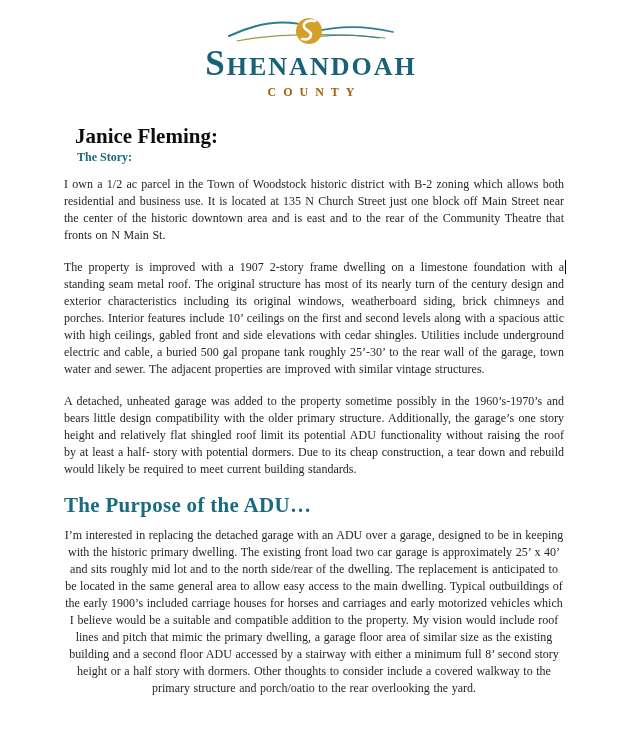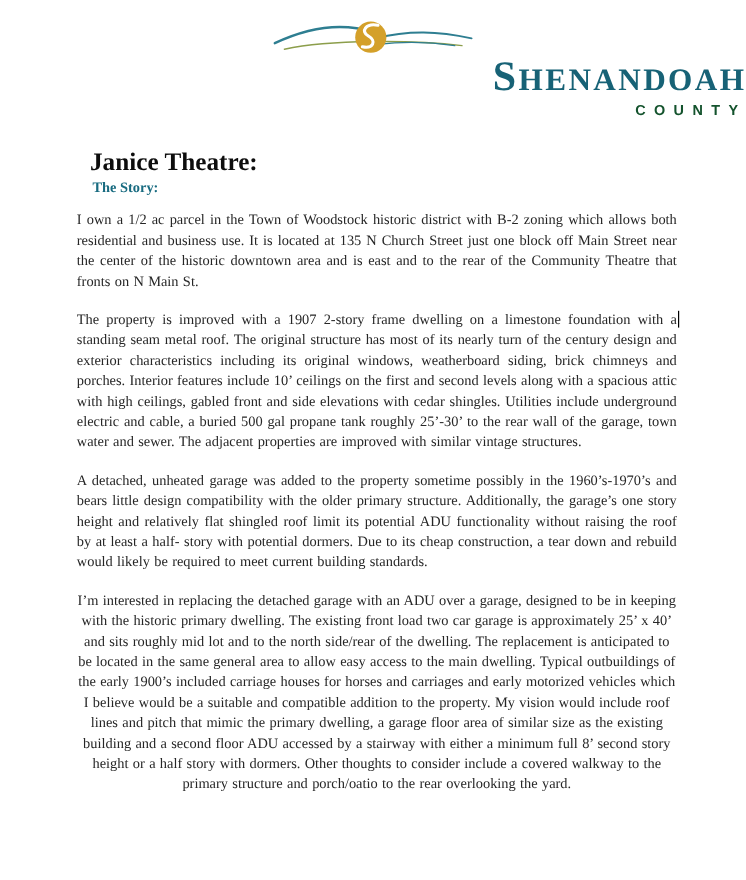--- a/index.html
+++ b/index.html
@@ -6,40 +6,40 @@
   body {
     width: 622px;
     height: 733px;
     background: #ffffff;
     overflow: hidden;
     font-family: "Liberation Serif", serif;
   }
   .page { width: 622px; height: 733px; position: relative; }
 
   
-  .logo-block { text-align: right; padding-top: 8px; }
+  .logo-block { text-align: center; padding-top: 8px; }
   .logo-swoosh { display: block; margin: 0 auto; }
   .wordmark {
     margin-top: -9px;
     font-family: "Liberation Serif", serif;
     font-weight: bold;
     color: #176276;
     font-size: 26px;
     letter-spacing: 2px;
     line-height: 1.1;
   }
   .wordmark .initial { font-size: 35px; }
   .county-label {
     margin-top: 1px;
-    font-family: Liberation Sans, sans-serif;
+    font-family: Liberation Serif, serif;
     font-weight: 600;
     font-size: 12px;
     letter-spacing: 7px;
     padding-left: 7px;
-    color: #14532d;
+    color: #a16207;
   }
 
   
   .content { padding: 0 58px 0 64px; }
   .author-heading {
     margin: 24px 0 0 11px;
     font-size: 21px;
     font-weight: bold;
     color: #0d0d0d;
     line-height: 1.15;
@@ -91,27 +91,28 @@
       <path d="M92 29 C116 26, 136 27, 156 30" stroke="#2E7E91" stroke-width="1" fill="none" stroke-linecap="round"></path>
       <circle cx="86" cy="23" r="13" fill="#D4A02A"></circle>
       <path d="M92 13 C82 11, 77 18, 84 22 C91 26, 88 33, 79 31" stroke="#ffffff" stroke-width="2.6" fill="none" stroke-linecap="round"></path>
     </svg>
     <div class="wordmark"><span class="initial">S</span><span>HENANDOAH</span></div>
     <div class="county-label">COUNTY</div>
   </header>
 
   <main class="content">
 
-    <h1 class="author-heading">Janice Theatre:</h1>
+    <h1 class="author-heading">Janice Fleming:</h1>
 
     <h2 class="story-heading">The Story:</h2>
 
     <p class="body-par just">I own a 1/2 ac parcel in the Town of Woodstock historic district with B-2 zoning which allows both residential and business use. It is located at 135 N Church Street just one block off Main Street near the center of the historic downtown area and is east and to the rear of the Community Theatre that fronts on N Main St.</p>
 
     <p class="body-par just rel"><span>The property is improved with a 1907 2-story frame dwelling on a limestone foundation with a standing seam metal roof. The original structure has most of its nearly turn of the century design and exterior characteristics including its original windows, weatherboard siding, brick chimneys and porches. Interior features include 10’ ceilings on the first and second levels along with a spacious attic with high ceilings, gabled front and side elevations with cedar shingles. Utilities include underground electric and cable, a buried 500 gal propane tank roughly 25’-30’ to the rear wall of the garage, town water and sewer. The adjacent properties are improved with similar vintage structures.</span><span class="caret"></span></p>
 
     <p class="body-par just">A detached, unheated garage was added to the property sometime possibly in the 1960’s-1970’s and bears little design compatibility with the older primary structure. Additionally, the garage’s one story height and relatively flat shingled roof limit its potential ADU functionality without raising the roof by at least a half- story with potential dormers. Due to its cheap construction, a tear down and rebuild would likely be required to meet current building standards.</p>
 
+    <h2 class="purpose-heading">The Purpose of the ADU…</h2>
 
     <p class="body-par left">I’m interested in replacing the detached garage with an ADU over a garage, designed to be in keeping with the historic primary dwelling. The existing front load two car garage is approximately 25’ x 40’ and sits roughly mid lot and to the north side/rear of the dwelling. The replacement is anticipated to be located in the same general area to allow easy access to the main dwelling. Typical outbuildings of the early 1900’s included carriage houses for horses and carriages and early motorized vehicles which I believe would be a suitable and compatible addition to the property. My vision would include roof lines and pitch that mimic the primary dwelling, a garage floor area of similar size as the existing building and a second floor ADU accessed by a stairway with either a minimum full 8’ second story height or a half story with dormers. Other thoughts to consider include a covered walkway to the primary structure and porch/oatio to the rear overlooking the yard.</p>
 
   </main>
 </div>
 
 </body></html>

